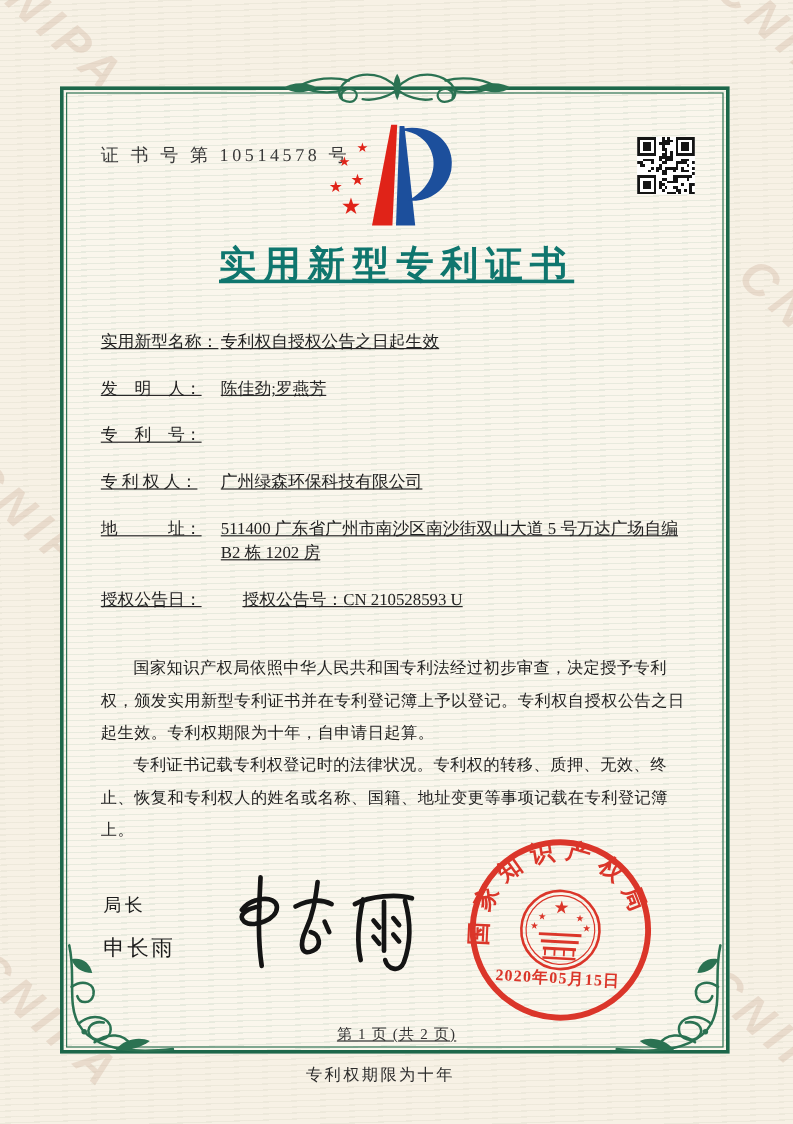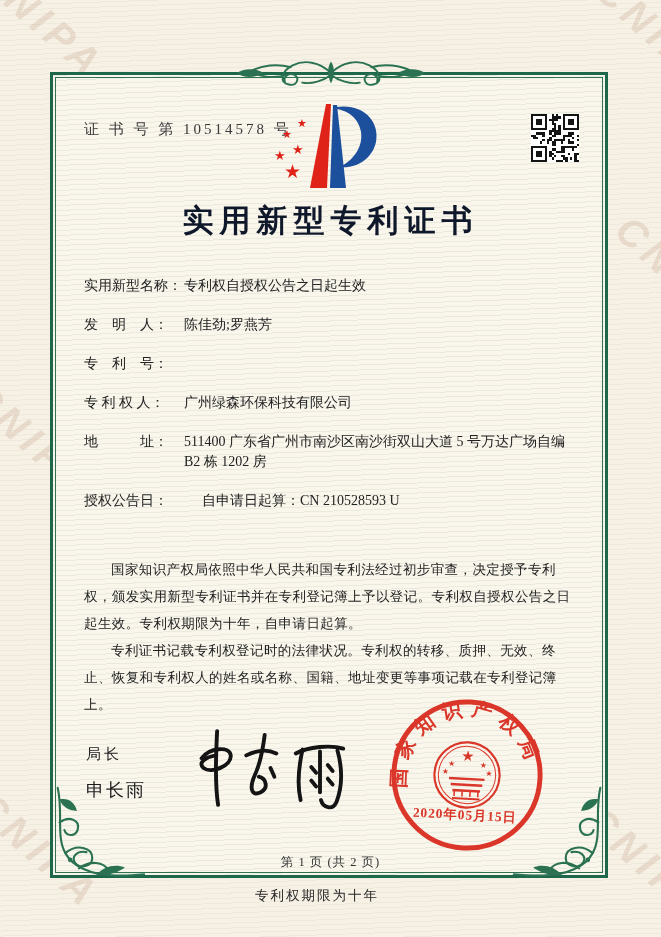--- a/index.html
+++ b/index.html
@@ -38,36 +38,36 @@
   .orn-top{left:235px;top:57px;width:192px;height:32px;}
   .orn-bl{left:46px;top:784px;width:104px;height:96px;}
   .orn-br{left:508px;top:784px;width:104px;height:96px;transform:scaleX(-1);}
 
   .content{position:absolute;inset:0;z-index:2;color:#2a2a2a;}
   .cert-no{position:absolute;left:84px;top:120px;font-size:15px;letter-spacing:3px;color:#3a3a3a;}
   .logo{position:absolute;left:270px;top:100px;width:122px;height:94px;}
   .qr{position:absolute;left:531px;top:114px;width:48px;height:48px;background:#fff;}
   .title{
     position:absolute;left:0;top:200px;width:661px;text-align:center;
-    font-size:31px;font-weight:bold;letter-spacing:6px;color:#0f172a;
-  }
-  .fields{position:absolute;left:84px;top:276px;width:498px;}
+    font-size:31px;font-weight:bold;letter-spacing:6px;color:#0f766e;text-decoration:underline;
+  }
+  .fields{position:absolute;left:84px;top:276px;width:498px;text-decoration:underline;}
   .field-row{display:flex;font-size:14px;line-height:20px;margin-bottom:19px;color:#222;}
   .field-label{flex:0 0 100px;white-space:nowrap;}
   .field-value{flex:1;}
   .grant-row{display:flex;font-size:14px;line-height:20px;color:#222;}
   .grant-row .gv{width:162px;}
   .grant-row .gl2{margin-left:18px;}
-  .paras{position:absolute;left:84px;top:556px;width:494px;font-size:13.5px;line-height:27px;color:#1f1f1f;letter-spacing:0.4px;}
+  .paras{position:absolute;left:84px;top:543px;width:494px;font-size:13.5px;line-height:27px;color:#1f1f1f;letter-spacing:0.4px;}
   .paras p{margin:0;text-indent:2em;}
   .sign-title{position:absolute;left:86px;top:745px;font-size:15px;letter-spacing:3px;color:#1c1c1c;}
   .sign-name{position:absolute;left:86px;top:778px;font-size:18px;letter-spacing:2px;color:#1c1c1c;}
   .signature{position:absolute;left:188px;top:722px;width:165px;height:92px;}
   .seal{position:absolute;left:388px;top:696px;width:158px;height:158px;transform:rotate(3deg);opacity:0.93;z-index:5;}
-  .page-num{position:absolute;left:0;top:854px;width:661px;text-align:center;font-size:12.5px;letter-spacing:1px;color:#333;}
+  .page-num{position:absolute;left:0;top:854px;width:661px;text-align:center;font-size:12.5px;letter-spacing:1px;color:#333;text-decoration:underline;}
   .cont-note{position:absolute;left:0;top:887px;width:634px;text-align:center;font-size:13.5px;letter-spacing:2px;color:#2a2a2a;z-index:2;}
 </style>
 </head>
 <body>
 
 <div class="watermark wm1">CNIPA</div>
 <div class="watermark wm2">CNIPA</div>
 <div class="watermark wm3">CNIPA</div>
 <div class="watermark wm4">CNIPA</div>
 <div class="watermark wm5">CNIPA</div>
@@ -166,21 +166,21 @@
     <span class="field-label">专 利 权 人：</span>
     <span class="field-value">广州绿森环保科技有限公司</span>
   </div>
 
   <div class="field-row">
     <span class="field-label">地　　　址：</span>
     <span class="field-value">511400 广东省广州市南沙区南沙街双山大道 5 号万达广场自编 B2 栋 1202 房</span>
   </div>
 <div class="grant-row">
         <span class="field-label">授权公告日：</span>
-        <span class="gl2">自申请日起算：</span>
+        <span class="gl2">授权公告号：</span>
         <span>CN 210528593 U</span>
       </div>
     </div>
 
   <div class="paras" id="paras">
       <p>国家知识产权局依照中华人民共和国专利法经过初步审查，决定授予专利权，颁发实用新型专利证书并在专利登记簿上予以登记。专利权自授权公告之日起生效。专利权期限为十年，自申请日起算。</p>
       <p>专利证书记载专利权登记时的法律状况。专利权的转移、质押、无效、终止、恢复和专利权人的姓名或名称、国籍、地址变更等事项记载在专利登记簿上。</p>
     </div>
 
   <div class="sign-title">局长</div>

